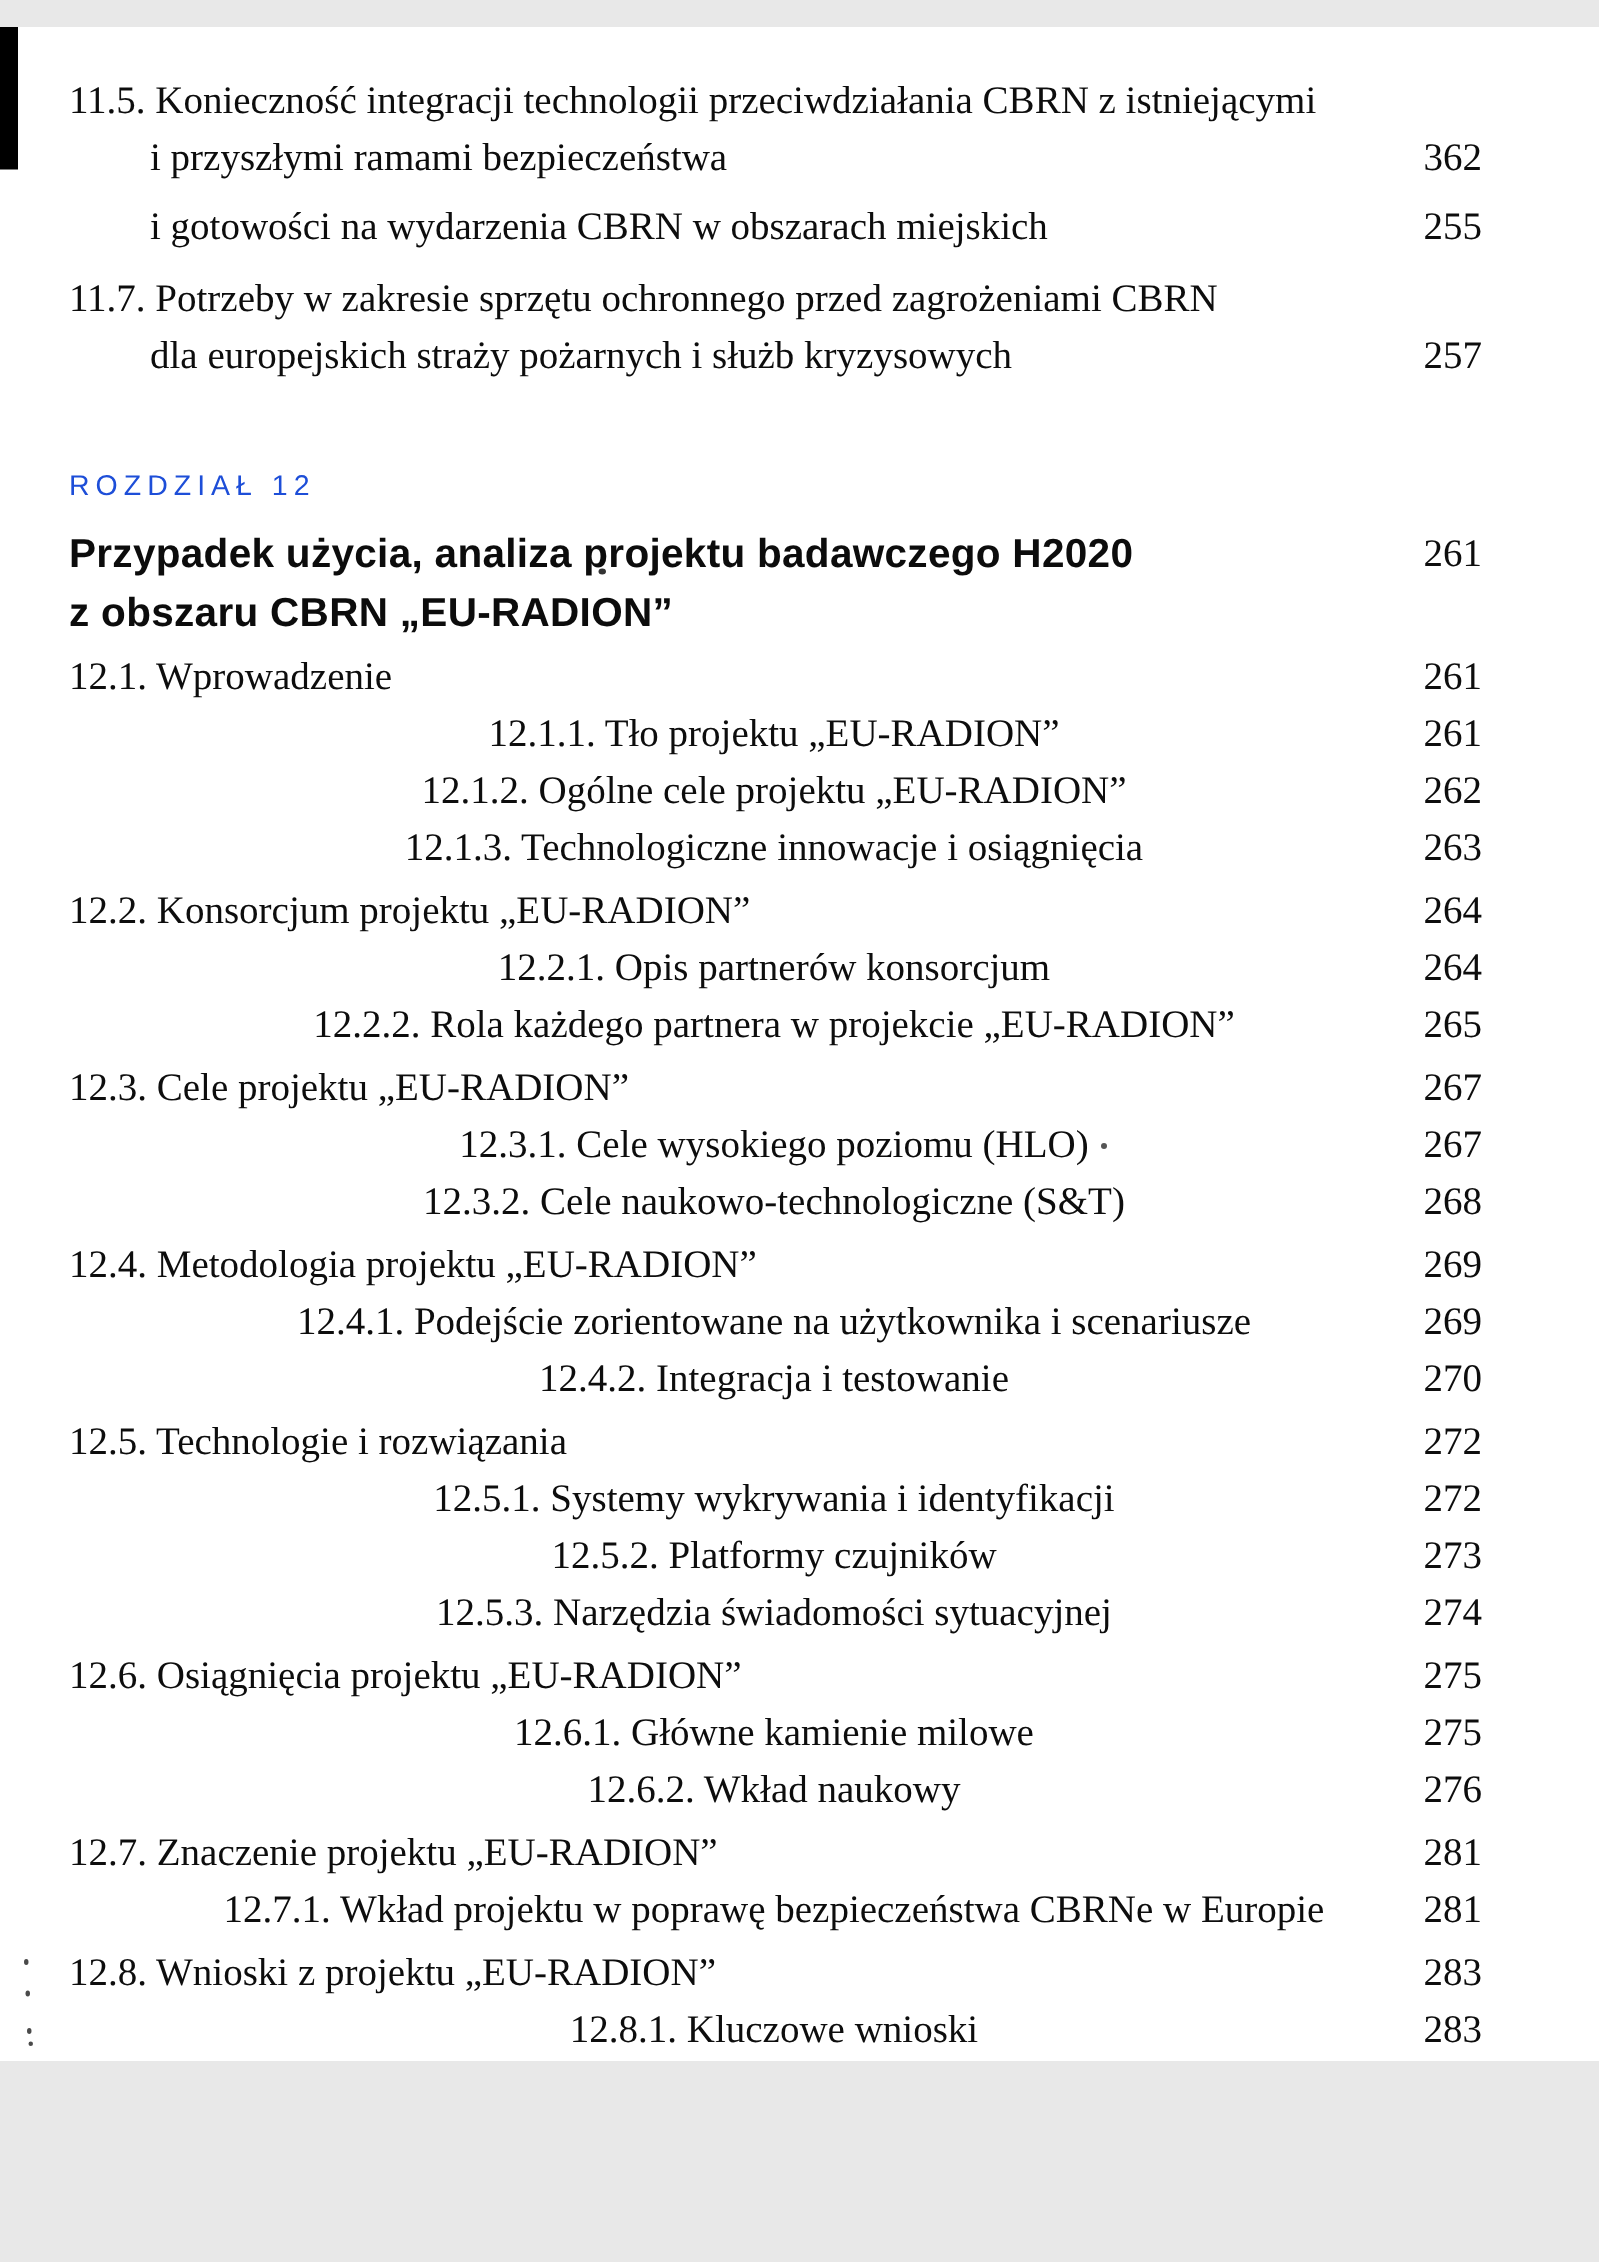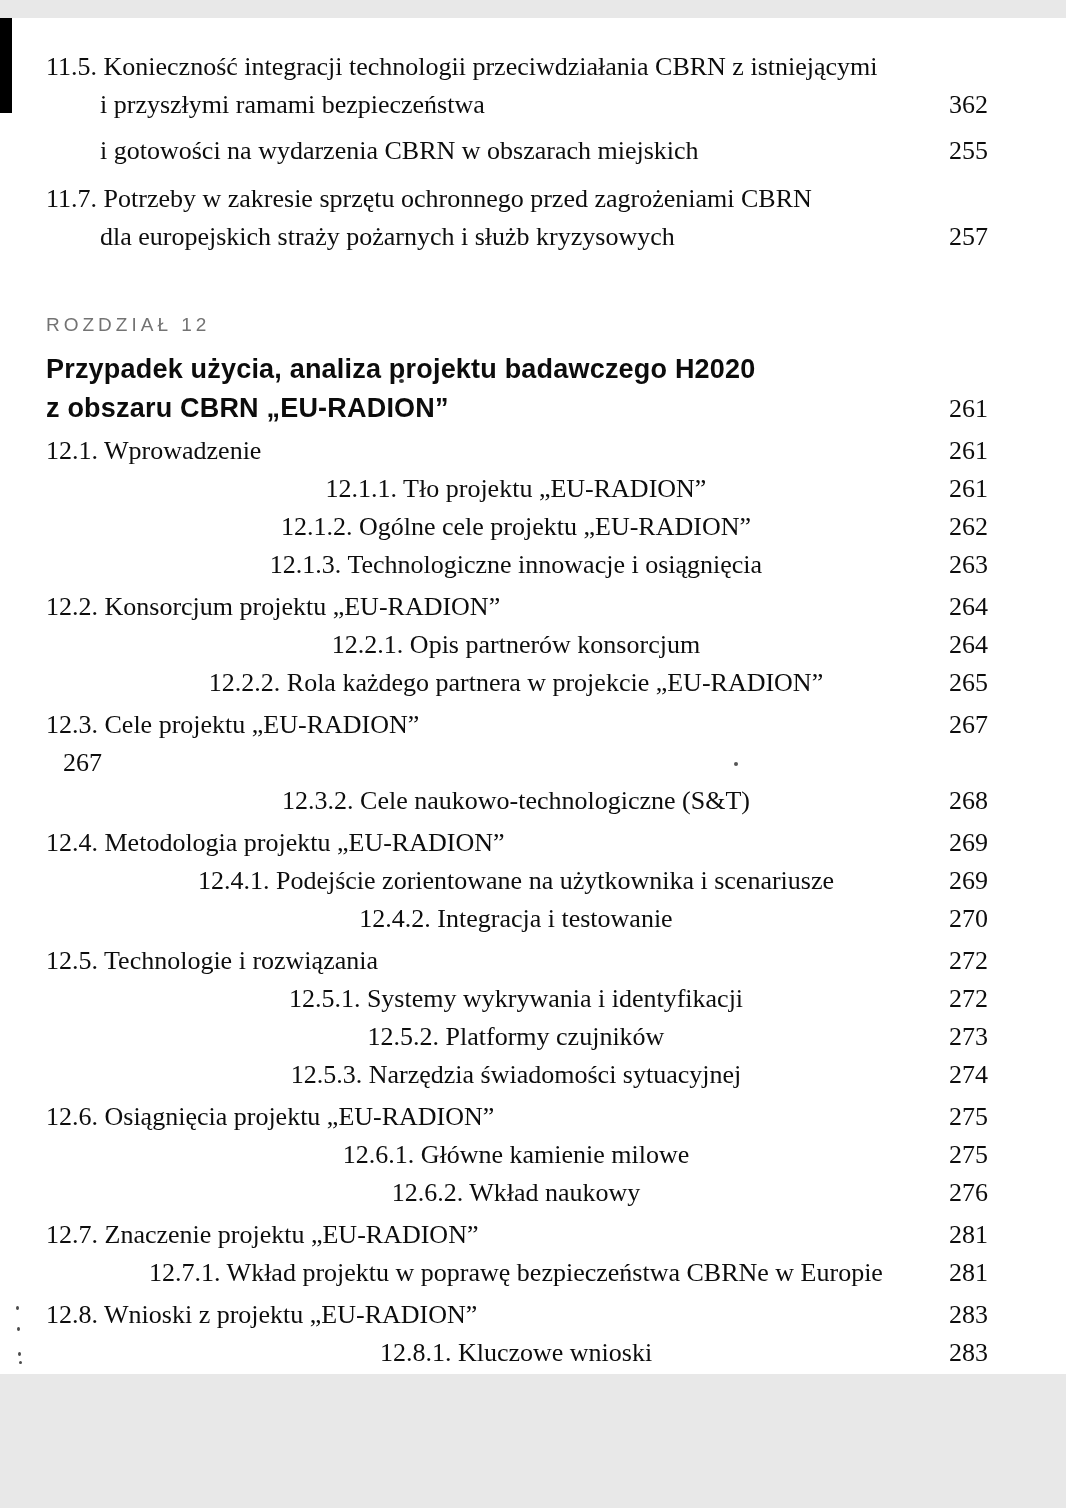--- a/index.html
+++ b/index.html
@@ -27,23 +27,23 @@
   .row.first{margin-top:0;}
   .two .l1,.two .l2{font-size:26px;line-height:38px;white-space:nowrap;}
   .two .l2{margin-left:54px;}
   .gap8{margin-top:8px;}
   .gap10{margin-top:10px;}
   .chapter-label{
     margin-top:58px;
     font-family:"Liberation Sans","DejaVu Sans",sans-serif;
     font-size:19px;line-height:22px;
     letter-spacing:4px;
-    color:#737373;
-  }
-  .chapter-title-row{display:flex;align-items:flex-end;margin-top:14px;}
+    color:#1d4ed8;
+  }
+  .chapter-title-row{display:flex;align-items:flex-start;margin-top:14px;}
   .chapter-title{
     flex:1 1 auto;
     font-family:"Liberation Sans","DejaVu Sans",sans-serif;
     font-weight:bold;
     font-size:27px;line-height:39px;
     letter-spacing:0.2px;
     color:#0c0c0c;
     white-space:nowrap;
   }
   .chapter-title .tl{display:block;}
@@ -136,20 +136,21 @@
     </div>
     <div class="row sub">
       <div class="t">12.2.2. Rola każdego partnera w projekcie „EU-RADION”</div>
       <div class="p">265</div>
     </div>
     <div class="row top">
       <div class="t">12.3. Cele projektu „EU-RADION”</div>
       <div class="p">267</div>
     </div>
     <div class="row sub">
+      <div class="t">12.3.1. Cele wysokiego poziomu (HLO)</div>
       <div class="p">267</div>
     </div>
     <div class="row sub">
       <div class="t">12.3.2. Cele naukowo-technologiczne (S&amp;T)</div>
       <div class="p">268</div>
     </div>
     <div class="row top">
       <div class="t">12.4. Metodologia projektu „EU-RADION”</div>
       <div class="p">269</div>
     </div>

